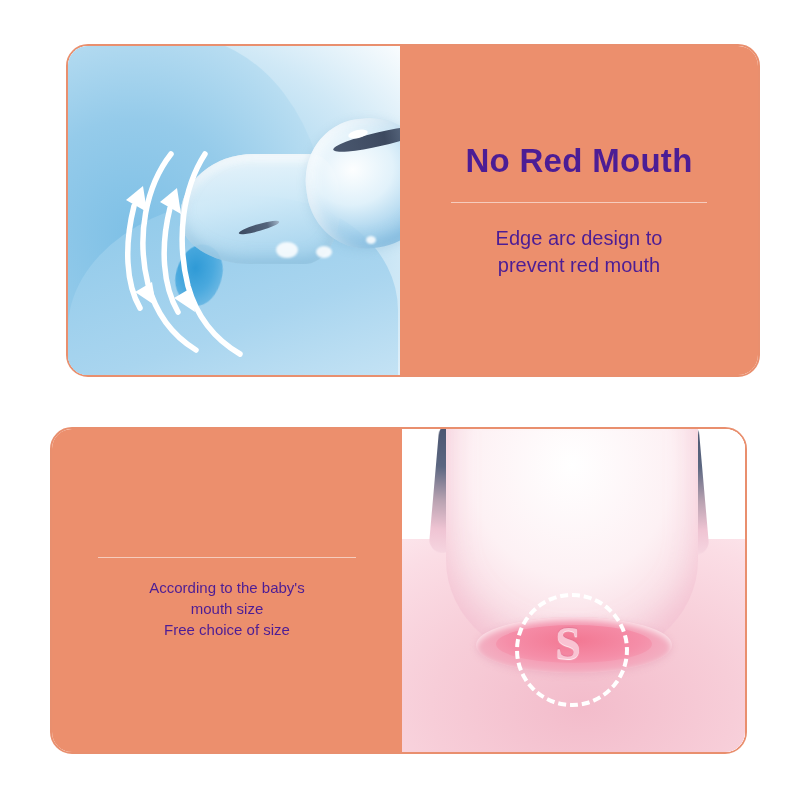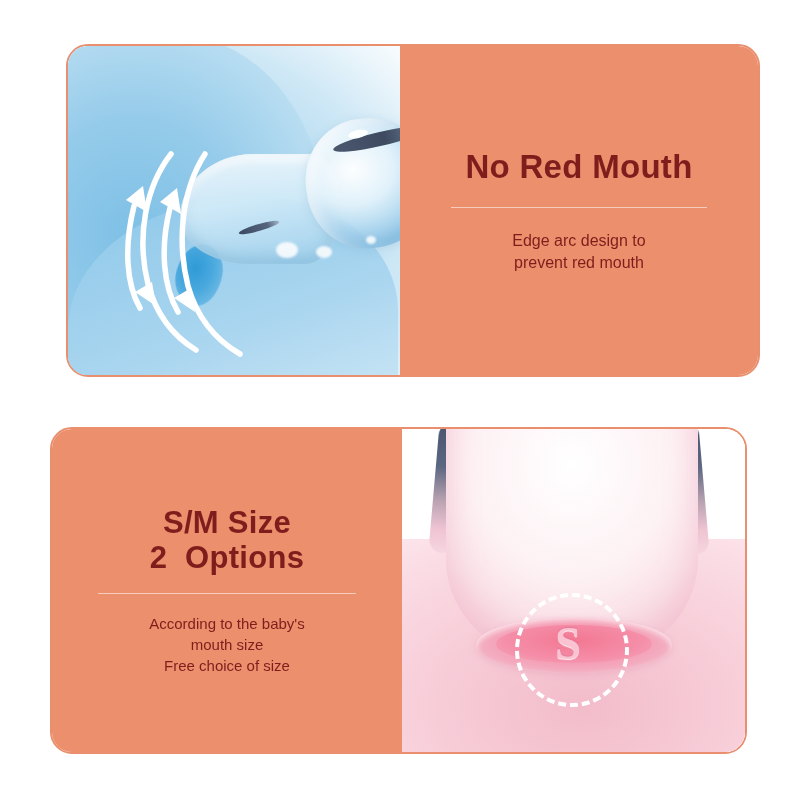--- a/index.html
+++ b/index.html
@@ -48,21 +48,21 @@
     border-radius: 22px;
   }
 
   
   .half-text {
     background: #ec8f6d;
     display: flex;
     flex-direction: column;
     align-items: center;
     justify-content: center;
-    color: #7f1d1d;
+    color: #4c1d95;
     padding: 0 14px;
     box-sizing: border-box;
   }
   .half-image {
     position: relative;
     overflow: hidden;
     background: #ffffff;
   }
 
   .card-top .half-image { width: 332px; height: 100%; }
@@ -84,21 +84,21 @@
 
   .rule {
     width: 256px;
     height: 1px;
     background: rgba(255,255,255,0.55);
     margin: 21px 0 22px 0;
   }
   .card-bottom .rule { width: 258px; margin: 17px 0 20px 0; }
 
   .subtitle {
-    font-size: 16px;
+    font-size: 20px;
     line-height: 1.35;
     text-align: center;
     white-space: pre-line;
     font-weight: normal;
   }
   .card-bottom .subtitle { font-size: 15px; line-height: 1.38; }
 
   
   .blue-scene {
     position: absolute;
@@ -328,22 +328,20 @@
       <div class="rule"></div>
       <div class="subtitle">Edge arc design to
 prevent red mouth</div>
     </div>
 
   </div>
 
   <div class="card card-bottom">
 
     <div class="half-text">
-      <div class="title">S/M Size
-2  Options</div>
       <div class="rule"></div>
       <div class="subtitle">According to the baby's
 mouth size
 Free choice of size</div>
     </div>
 
     <div class="half-image">
       <div class="pink-scene">
         <div class="pink-bg"></div>
         <div class="prong prong-l"></div>

